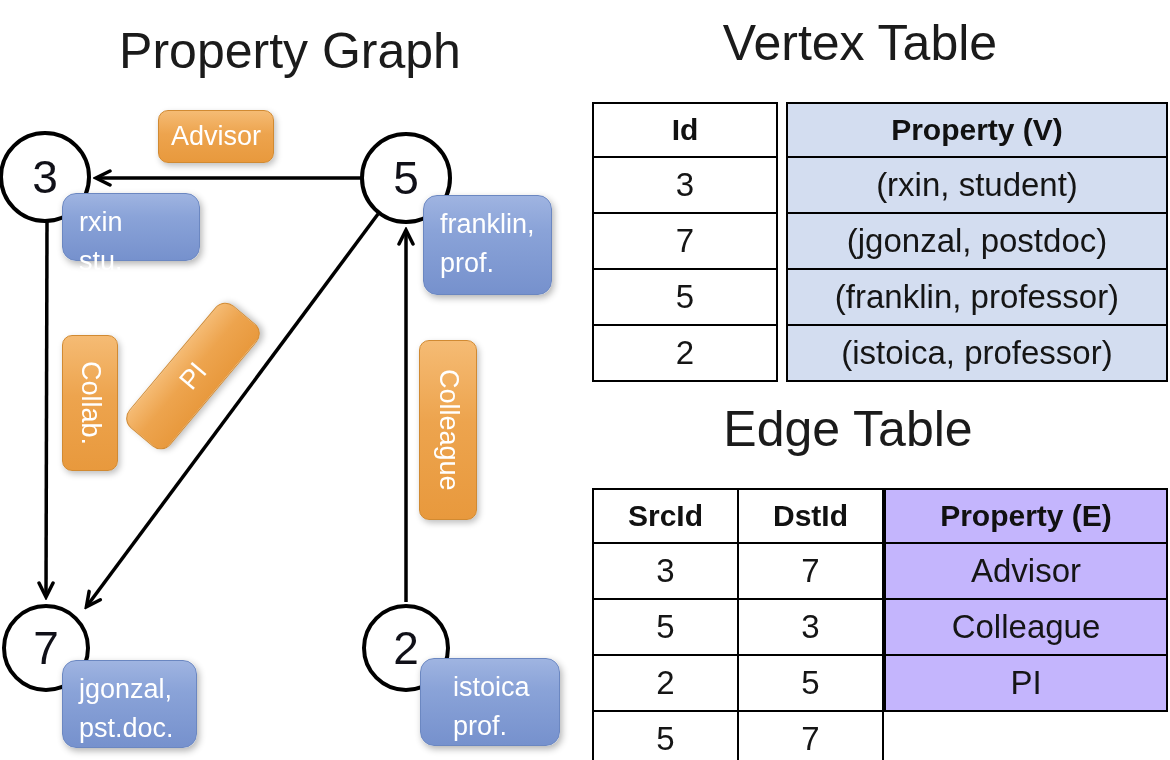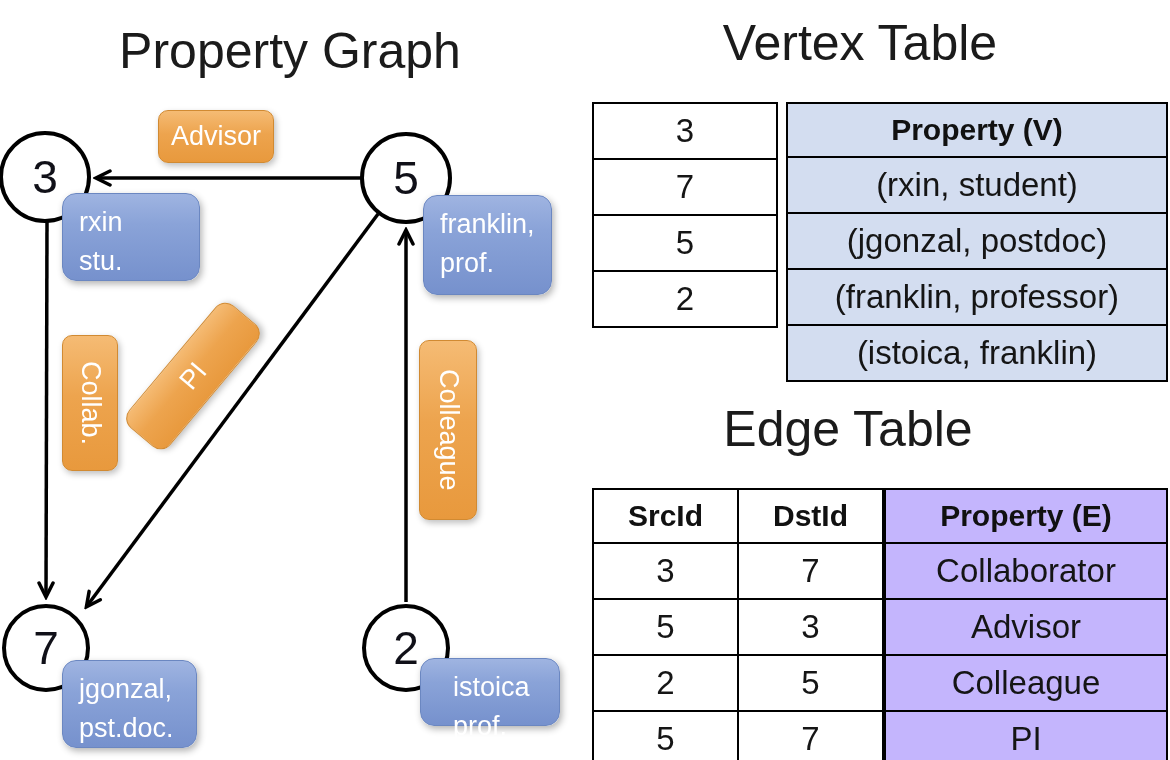--- a/index.html
+++ b/index.html
@@ -79,43 +79,46 @@
     </div>
     <div class="node" style="left:362px; top:596px; width:88px; height:88px;">
       <span>2</span>
     </div>
 
     <div class="elabel" style="left:158px; top:102px; width:116px; height:53px;">Advisor</div>
     <div class="elabel vertical" style="left:62px; top:327px; width:56px; height:136px;">Collab.</div>
     <div class="elabel pi" style="left:113px; top:341px; width:160px; height:54px;">PI</div>
     <div class="elabel vertical" style="left:419px; top:332px; width:58px; height:180px;">Colleague</div>
 
-    <div class="vcard" style="left:62px; top:185px; width:138px; height:88px;">
+    <div class="vcard" style="left:62px; top:185px; width:138px; height:68px;">
       <div>rxin</div>
       <div>stu.</div>
     </div>
     <div class="vcard" style="left:423px; top:187px; width:129px; height:100px;">
       <div>franklin,</div>
       <div>prof.</div>
     </div>
     <div class="vcard" style="left:62px; top:652px; width:135px; height:88px;">
       <div>jgonzal,</div>
       <div>pst.doc.</div>
     </div>
-    <div class="vcard" style="left:420px; top:650px; width:140px; height:68px;padding-left:32px;">
+    <div class="vcard" style="left:420px; top:650px; width:140px; height:88px;padding-left:32px;">
       <div>istoica</div>
       <div>prof.</div>
     </div>
   </section>
 
   <section>
     <div class="title" style="left:580px; top:16px; width:560px;">Vertex Table</div>
 
     <table style="left:592px; top:102px; width:186px;">
       <tbody>
+          <tr>
+            <th>Id</th>
+          </tr>
       <tr>
             <td>3</td>
           </tr>
       <tr>
             <td>7</td>
           </tr>
       <tr>
             <td>5</td>
           </tr>
       <tr>
@@ -132,21 +135,21 @@
       <tr>
             <td>(rxin, student)</td>
           </tr>
       <tr>
             <td>(jgonzal, postdoc)</td>
           </tr>
       <tr>
             <td>(franklin, professor)</td>
           </tr>
       <tr>
-            <td>(istoica, franklin)</td>
+            <td>(istoica, professor)</td>
           </tr>
     </tbody>
       </table>
 
     <div class="title" style="left:568px; top:402px; width:560px;">Edge Table</div>
 
     <table style="left:592px; top:488px; width:286px;">
       <tbody>
           <tr>
         <th style="width:143px;margin-left:38px;">SrcId</th>
@@ -170,23 +173,20 @@
       </tr>
     </tbody>
       </table>
 
     <table class="eprop" style="left:884px; top:488px; width:284px;">
       <tbody>
           <tr>
             <th>Property (E)</th>
           </tr>
       <tr>
-            <td>Collaborator</td>
-          </tr>
-      <tr>
             <td>Advisor</td>
           </tr>
       <tr>
             <td>Colleague</td>
           </tr>
       <tr>
             <td>PI</td>
           </tr>
     </tbody>
       </table>

